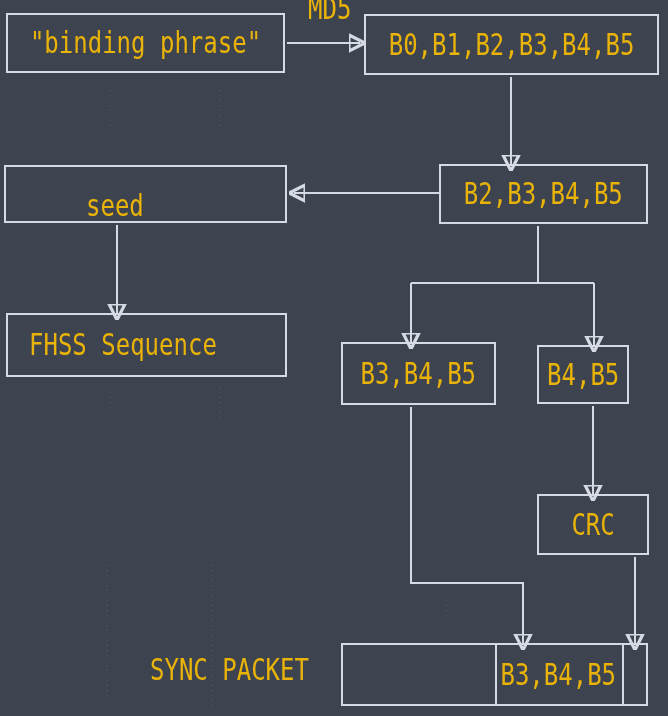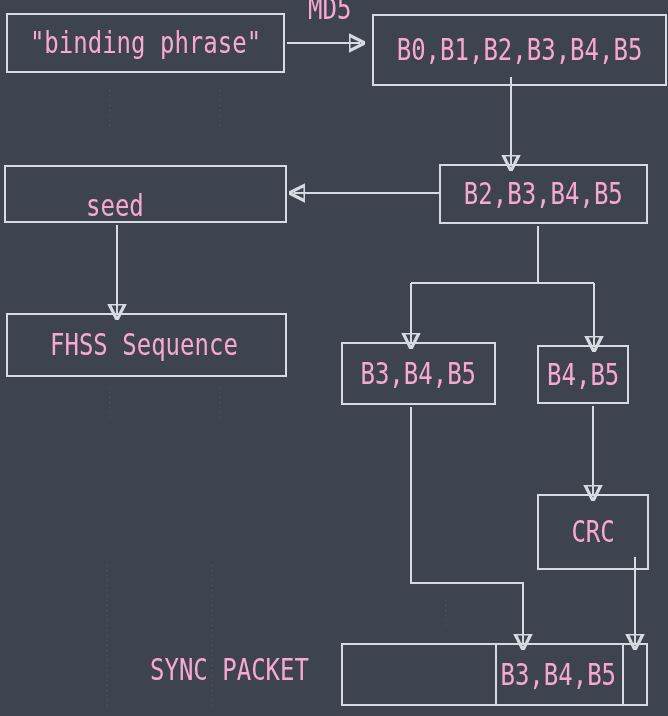--- a/index.html
+++ b/index.html
@@ -1,20 +1,20 @@
 <!DOCTYPE html>
 <html><head>
 <meta charset="utf-8">
 <style>
   html,body { margin:0; padding:0; background:#3d4450; }
   .canvas {
     position:relative; width:668px; height:716px;
     background:#3d4450; overflow:hidden;
     font-family:"DejaVu Sans Mono", monospace;
-    color:#f9a8d4;
+    color:#eab308;
   }
   .wires { position:absolute; left:0; top:0; width:668px; height:716px; }
   .wires path { stroke:#d6dbe3; stroke-width:2; fill:none; }
   .wires path.ghost { stroke:#ffffff; stroke-width:2; opacity:0.07; stroke-dasharray:1 4; }
   .box {
     position:absolute; box-sizing:border-box;
     border:2px solid #d6dbe3;
     display:flex; align-items:center; justify-content:center;
     font-size:30px; line-height:1;
   }
@@ -68,45 +68,45 @@
     <path d="M635,557 V645" marker-end="url(#arr)"></path>
   </svg>
 
   <div class="float-label" style="left:308px; top:-4px;"><span class="lbl">MD5</span></div>
   <div class="float-label" style="left:150px; top:657px;"><span class="lbl">SYNC PACKET</span></div>
 
   <div class="box" style="left:6px; top:13px; width:279px; height:60px;">
     <span class="lbl">"binding phrase"</span>
   </div>
 
-  <div class="box" style="left:372px; top:14px; width:295px; height:72px;">
+  <div class="box" style="left:364px; top:14px; width:295px; height:61px;">
     <span class="lbl">B0,B1,B2,B3,B4,B5</span>
   </div>
 
   <div class="box align-left" style="left:4px; top:165px; width:283px; height:58px; padding-left:80px;align-items:flex-end;">
     <span class="lbl">seed</span>
   </div>
 
   <div class="box" style="left:439px; top:164px; width:209px; height:60px;">
     <span class="lbl">B2,B3,B4,B5</span>
   </div>
 
-  <div class="box align-left" style="left:6px; top:313px; width:281px; height:64px; padding-left:21px;justify-content:flex-end;">
+  <div class="box align-left" style="left:6px; top:313px; width:281px; height:64px; padding-left:21px;">
     <span class="lbl">FHSS Sequence</span>
   </div>
 
   <div class="box" style="left:341px; top:342px; width:155px; height:63px;">
     <span class="lbl">B3,B4,B5</span>
   </div>
 
   <div class="box" style="left:537px; top:345px; width:92px; height:59px;">
     <span class="lbl">B4,B5</span>
   </div>
 
-  <div class="box" style="left:537px; top:494px; width:112px; height:76px;">
+  <div class="box" style="left:537px; top:494px; width:112px; height:61px;">
     <span class="lbl">CRC</span>
   </div>
 
   <div class="box" style="left:341px; top:643px; width:307px; height:63px; justify-content:flex-start;">
     <span class="divider" style="left:152px;"></span>
     <span class="divider" style="left:279px;"></span>
     <span class="packet-mid">
       <span class="lbl">B3,B4,B5</span>
     </span>
   </div>

